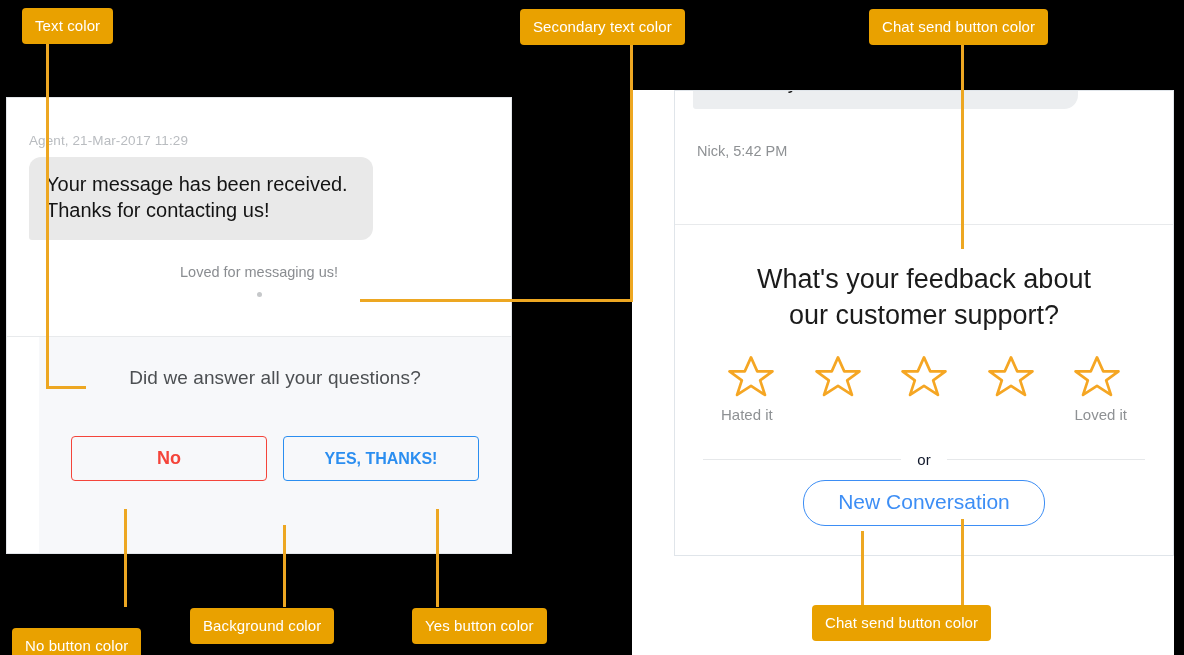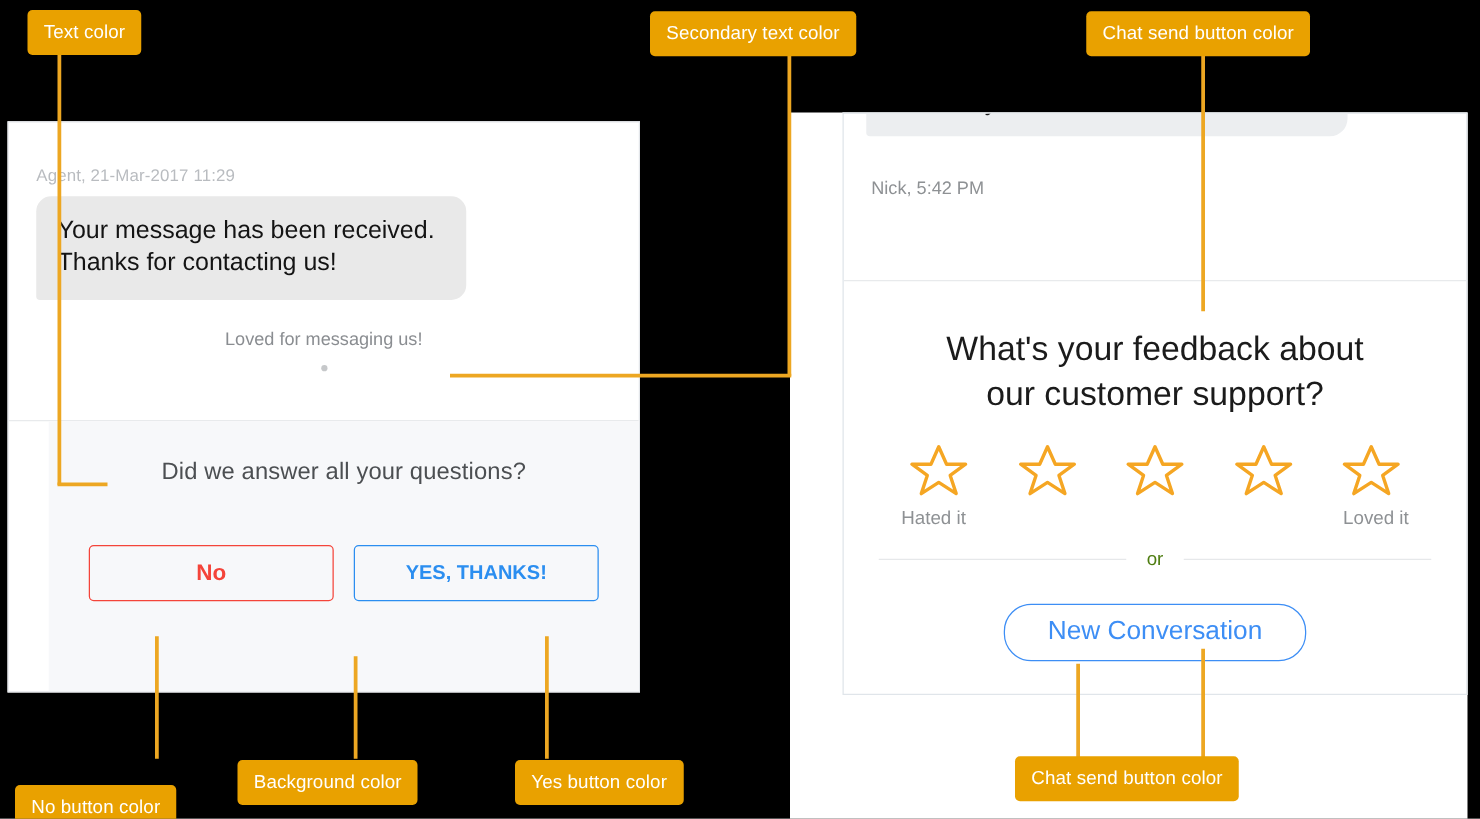--- a/index.html
+++ b/index.html
@@ -103,25 +103,25 @@
   }
   .stars{
     display:flex;justify-content:space-between;padding:18px 22px 0 22px;box-sizing:border-box;
   }
   .star svg{display:block;}
   .star-labels{
     display:flex;justify-content:space-between;padding:4px 18px 0 18px;
     color:#8e9194;font-size:15px;box-sizing:border-box;
   }
   .or-row{
-    display:flex;align-items:center;margin-top:16px;color:#4d7c0f;font-size:15px;
+    display:flex;align-items:center;margin-top:28px;color:#0f172a;font-size:15px;
   }
   .or-line{flex:1;height:1px;background:#e6e8ea;}
   .or-text{padding:0 16px;}
-  .newconv-wrap{display:flex;justify-content:center;margin-top:27px;}
+  .newconv-wrap{display:flex;justify-content:center;margin-top:12px;}
   .btn-newconv{
     border:1.6px solid #3d8ef5;border-radius:22px;color:#3d8ef5;
     font-size:21px;padding:9px 34px 11px 34px;background:transparent;
     box-sizing:border-box;
   }
 </style>
 </head>
 <body>
 
 <div class="stage">

